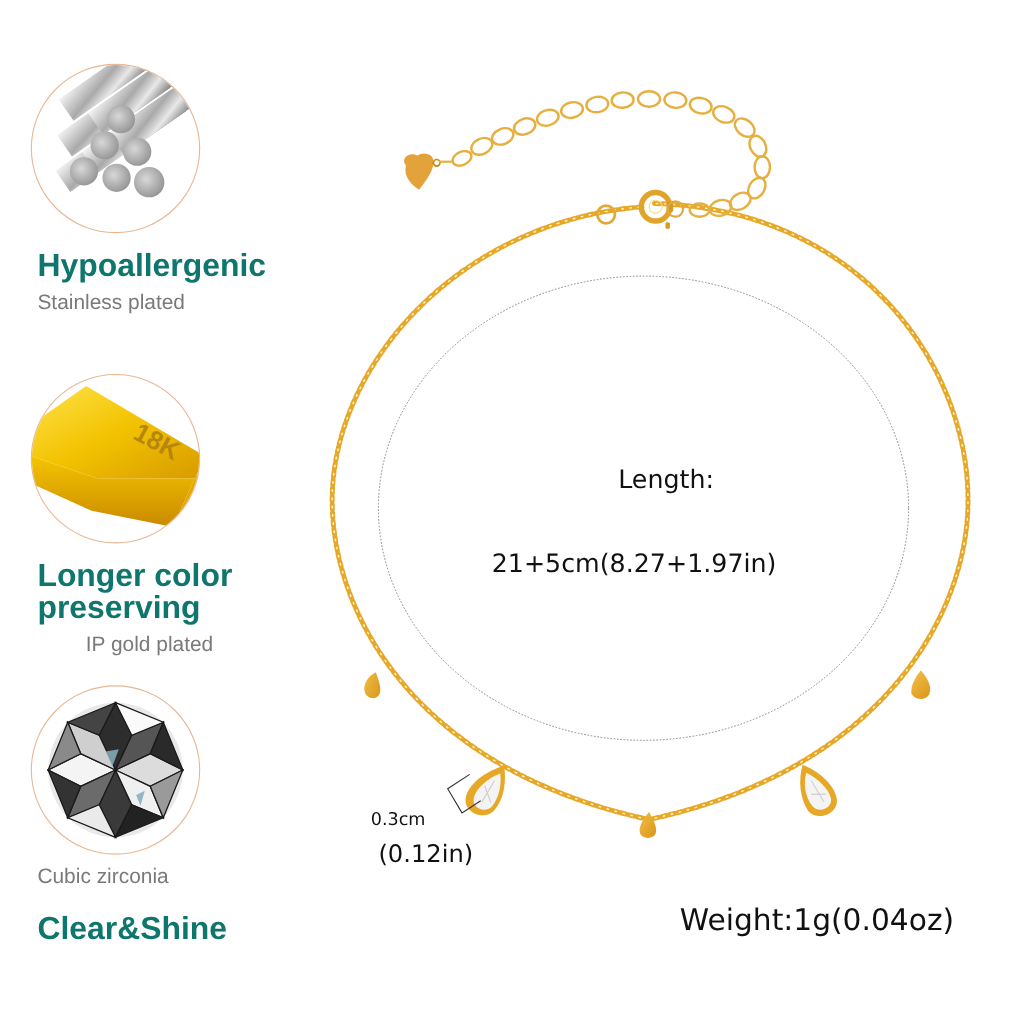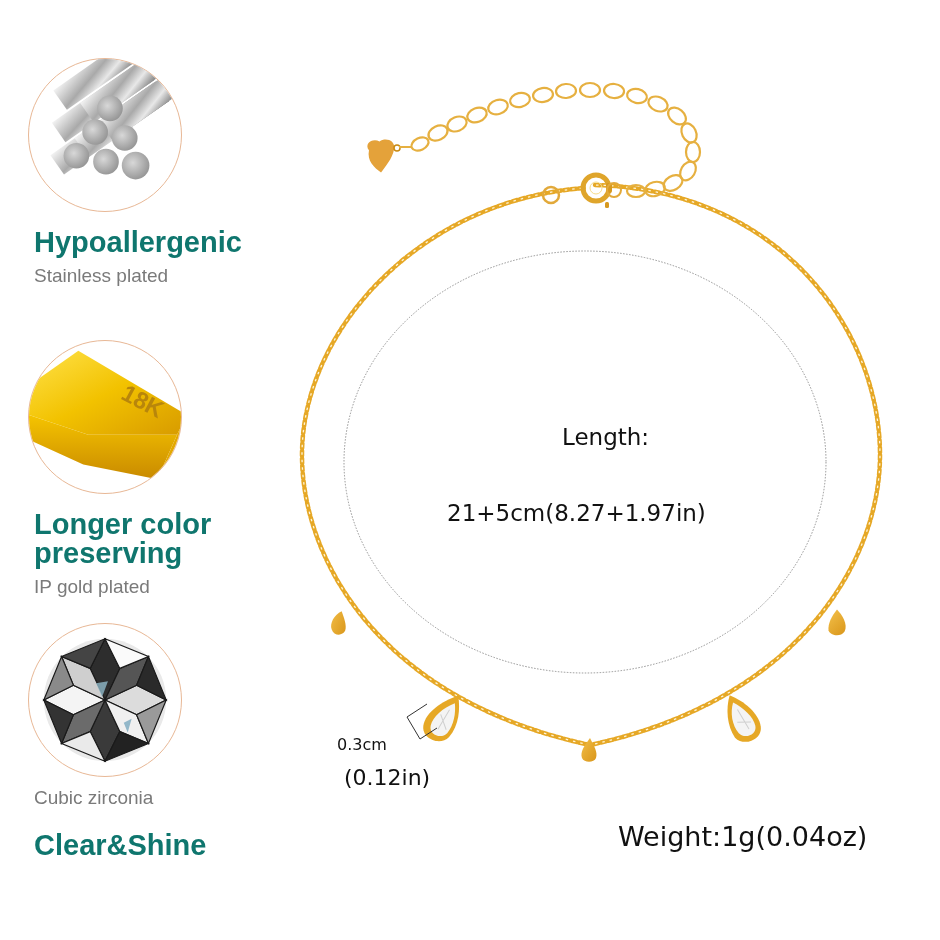--- a/index.html
+++ b/index.html
@@ -67,21 +67,21 @@
       <polygon points="0,45 50,10 160,75 150,95 60,95 0,75" fill="url(#goldTop)"></polygon>
       <polygon points="0,75 60,95 150,95 130,140 55,125 0,100" fill="url(#goldSide)"></polygon>
       <polygon points="150,95 160,75 160,110 130,140" fill="#e3a800"></polygon>
       <text x="92" y="58" font-family="Liberation Sans, sans-serif" font-weight="bold" font-size="24" fill="#b8860b" transform="rotate(28 92 58)">18K</text>
     </svg>
   </div>
   <div class="title" style="top:510px;">
     <div>Longer color</div>
     <div>preserving</div>
   </div>
-  <div class="sub" style="top:576px;">IP gold plated</div>
+  <div class="sub" style="top:576px;margin-left:44px;">IP gold plated</div>
 </div>
 
 <div class="feature" style="top:0;">
   <div class="badge" style="top:623px;">
     <svg viewBox="0 0 154 154">
       <circle cx="77" cy="77" r="62" fill="#e9e9e9"></circle>
       <g stroke="#1a1a1a" stroke-width="1.2">
         <polygon points="77,15 92,45 77,77 62,45" fill="#2d2d2d"></polygon>
         <polygon points="139,77 109,92 77,77 109,62" fill="#dcdcdc"></polygon>
         <polygon points="77,139 62,109 77,77 92,109" fill="#3a3a3a"></polygon>

